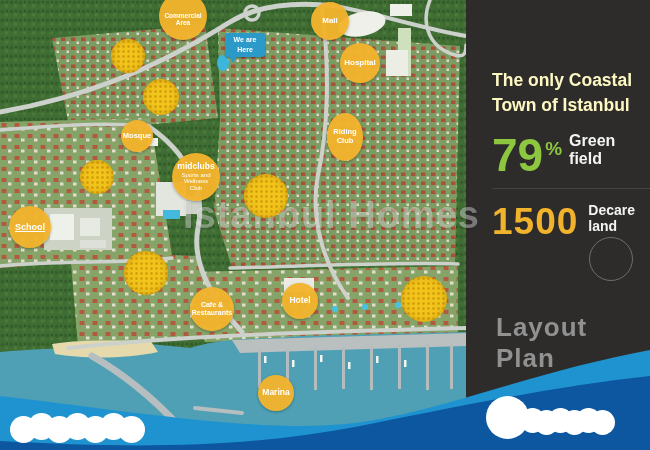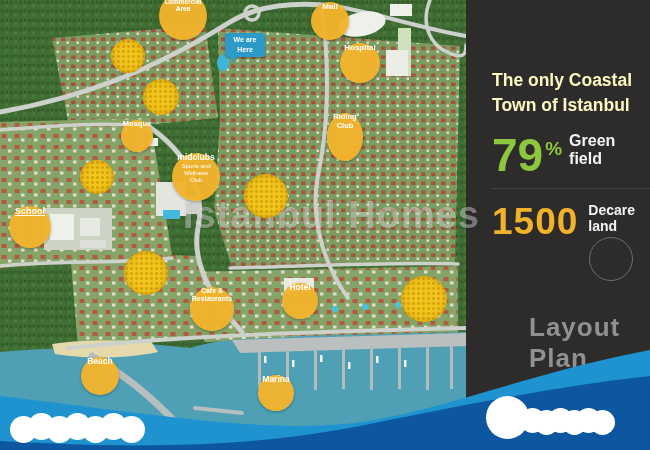--- a/index.html
+++ b/index.html
@@ -23,21 +23,21 @@
   .scr-1{left:111px;top:39px;width:34px;height:34px;}
   .scr-2{left:143px;top:79px;width:36px;height:36px;}
   .scr-3{left:80px;top:160px;width:34px;height:34px;}
   .scr-4{left:244px;top:174px;width:44px;height:44px;}
   .scr-5{left:124px;top:251px;width:44px;height:44px;}
   .scr-6{left:401px;top:276px;width:46px;height:46px;}
 
   
   .poi{position:absolute;border-radius:50%;background:rgba(242,179,44,.96);
     color:#fff;font-weight:bold;display:flex;flex-direction:column;
-    align-items:center;text-align:center;z-index:4;
+    align-items:center;justify-content:center;text-align:center;z-index:4;
     box-shadow:0 1px 3px rgba(0,0,0,.3);line-height:1.15;}
   .poi-commercial{left:159px;top:-8px;width:48px;height:48px;font-size:6.5px;padding-top:6px;box-sizing:border-box;}
   .poi-mall{left:311px;top:2px;width:38px;height:38px;font-size:8px;}
   .poi-hospital{left:340px;top:43px;width:40px;height:40px;font-size:8px;}
   .poi-mosque{left:121px;top:120px;width:32px;height:32px;font-size:7.5px;}
   .poi-riding{left:327px;top:113px;width:36px;height:48px;font-size:7.5px;padding:0 5px;box-sizing:border-box;}
   .poi-midclubs{left:172px;top:153px;width:48px;height:48px;}
   .poi-midclubs .t{font-size:8.5px;font-weight:bold;}
   .poi-midclubs .s{font-size:6px;font-weight:normal;padding:0 6px;}
   .poi-school{left:9px;top:206px;width:42px;height:42px;font-size:9px;text-decoration:underline;}
@@ -64,21 +64,21 @@
   .green-value{font-size:46px;font-weight:bold;color:#8dc63f;line-height:.85;}
   .green-unit{font-size:19px;font-weight:bold;color:#8dc63f;margin:0 7px 15px 2px;}
   .green-label{font-size:16px;font-weight:bold;color:#f4f4f4;margin-bottom:7px;}
   .panel-divider{position:absolute;left:26px;right:0;top:188px;height:1px;background:#454443;}
   .land-row{position:absolute;left:26px;top:202px;display:flex;align-items:flex-end;}
   .land-value{font-size:37px;font-weight:bold;color:#f2b32c;line-height:.85;letter-spacing:1px;}
   .land-label{font-size:14px;font-weight:bold;color:#f4f4f4;margin:0 0 3px 10px;}
   .panel-ring{position:absolute;left:123px;top:237px;width:42px;height:42px;
     border:1px solid #6f6e6d;border-radius:50%;}
   .panel-footer{position:absolute;left:30px;top:312px;font-size:26px;
-    font-weight:bold;color:#929191;letter-spacing:1px;margin-left:33px;}
+    font-weight:bold;color:#929191;letter-spacing:1px;}
 
   
   #bands{position:absolute;left:0;top:0;width:650px;height:450px;z-index:5;pointer-events:none;}
 
   
   .blob{position:absolute;z-index:6;}
   .cloud-row{display:flex;align-items:center;}
   .cloud-row i{display:block;background:#fff;border-radius:50%;}
   .blob-left{left:10px;top:413px;}
   .blob-left i{width:27px;height:27px;margin-left:-9px;}
@@ -219,23 +219,20 @@
   </div>
   <div class="poi poi-school">
     <span>School</span>
   </div>
   <div class="poi poi-cafe">
     <span>Cafe &amp; Restaurants</span>
   </div>
   <div class="poi poi-hotel">
     <span>Hotel</span>
   </div>
-  <div class="poi poi-beach">
-    <span>Beach</span>
-  </div>
   <div class="poi poi-marina">
     <span>Marina</span>
   </div>
 
   <div id="panel">
     <div class="panel-heading">
       <div>The only Coastal</div>
       <div>Town of Istanbul</div>
     </div>
 

